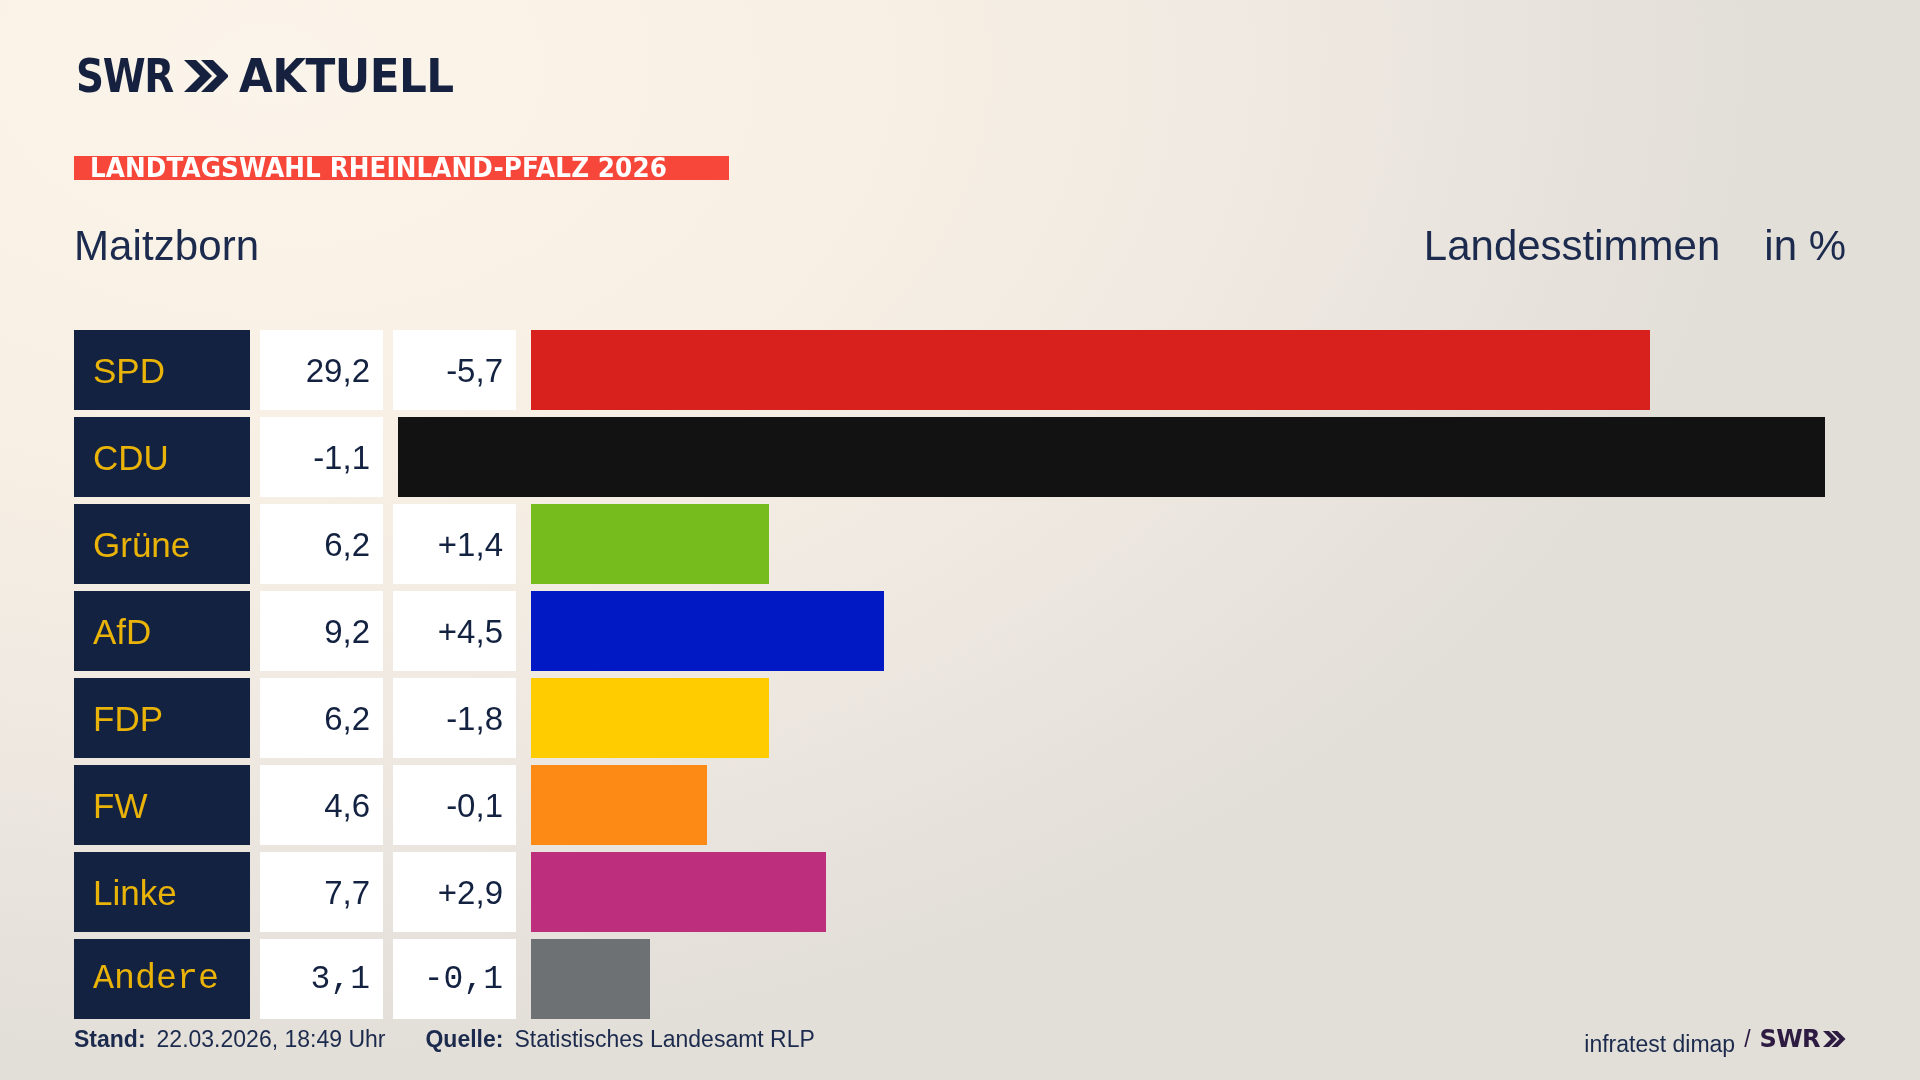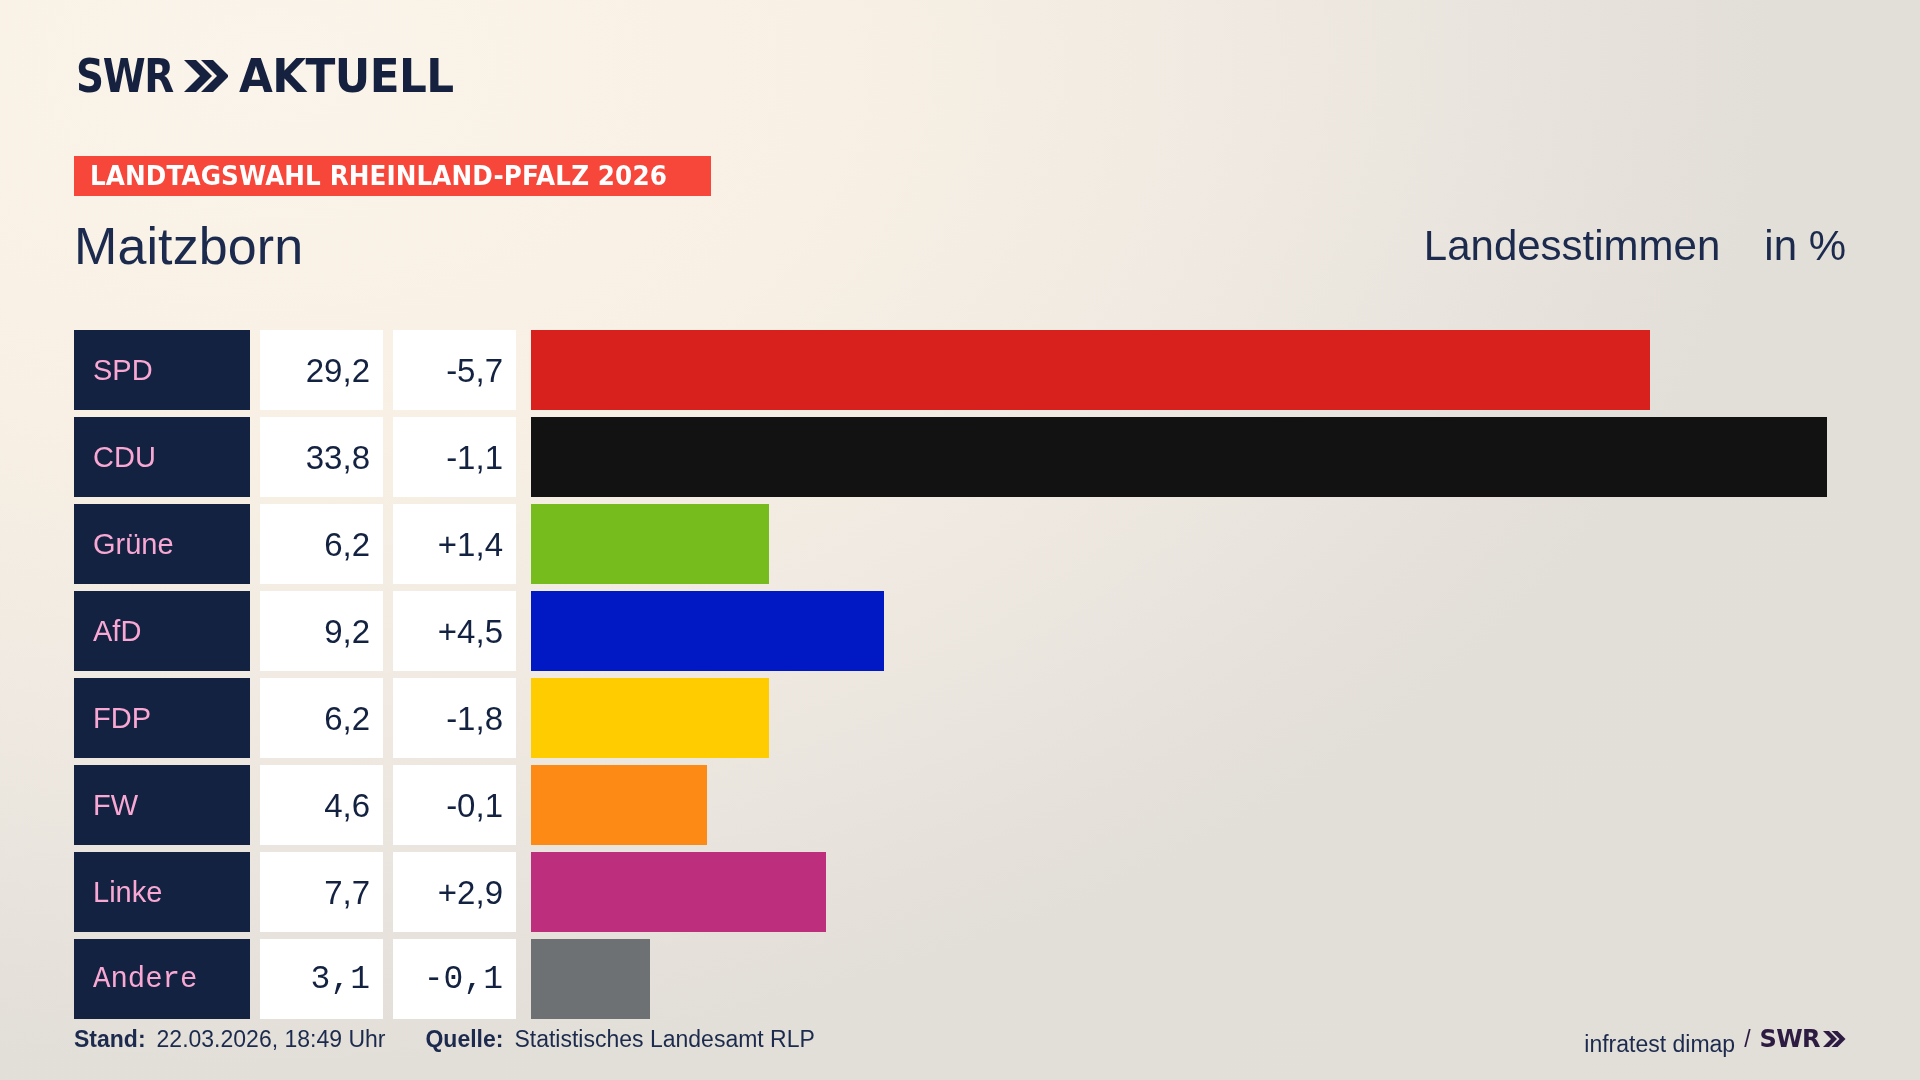--- a/index.html
+++ b/index.html
@@ -61,25 +61,25 @@
     line-height: 1;
     transform: scaleX(0.93);
     transform-origin: left center;
     margin-left: 8px;
   }
 
   .banner {
     position: absolute;
     left: 74px;
     top: 156px;
-    height: 40px;
+    height: 24px;
     display: flex;
     align-items: center;
     background: #f7473a;
-    padding: 0 14px 0 16px;
+    padding: 0 32px 0 16px;
   }
   .banner-text {
     color: #ffffff;
     font-family: "DejaVu Sans", sans-serif;
     font-weight: 700;
     font-size: 26px;
     letter-spacing: 0.1px;
     white-space: nowrap;
     transform: scaleX(0.95);
     transform-origin: left center;
@@ -90,21 +90,21 @@
     left: 74px;
     right: 74px;
     top: 218px;
     height: 56px;
     display: flex;
     align-items: center;
     justify-content: space-between;
     color: #1b2a4d;
   }
   .region-name {
-    font-size: 52px;
+    font-size: 42px;
     font-weight: 400;
     color: #1b2a4d;
     letter-spacing: 0.1px;
     line-height: 1;
   }
   .right-labels {
     display: flex;
     align-items: baseline;
     gap: 44px;
   }
@@ -133,22 +133,22 @@
   .cell-party {
     width: 176px;
     background: #142241;
     display: flex;
     align-items: center;
     padding-left: 19px;
     box-sizing: border-box;
     flex: 0 0 176px;
   }
   .cell-party span {
-    color: #f9a8d4;
-    font-size: 29px;
+    color: #eab308;
+    font-size: 35px;
     font-weight: 400;
     line-height: 1;
   }
 
   .cell-num {
     width: 123px;
     flex: 0 0 123px;
     margin-left: 10px;
     background: #ffffff;
     display: flex;
@@ -260,23 +260,20 @@
         <div class="cell-num">
           <span>-5,7</span>
         </div>
         <div class="bar-track">
           <div class="bar" style="background: rgb(216, 32, 28); width: 85.1312%;"></div>
         </div>
       </div>
       <div class="row">
         <div class="cell-party">
           <span>CDU</span>
-        </div>
-        <div class="cell-num">
-          <span>33,8</span>
         </div>
         <div class="cell-num">
           <span>-1,1</span>
         </div>
         <div class="bar-track">
           <div class="bar" style="background: rgb(18, 18, 18); width: 98.5423%;"></div>
         </div>
       </div>
       <div class="row">
         <div class="cell-party">

